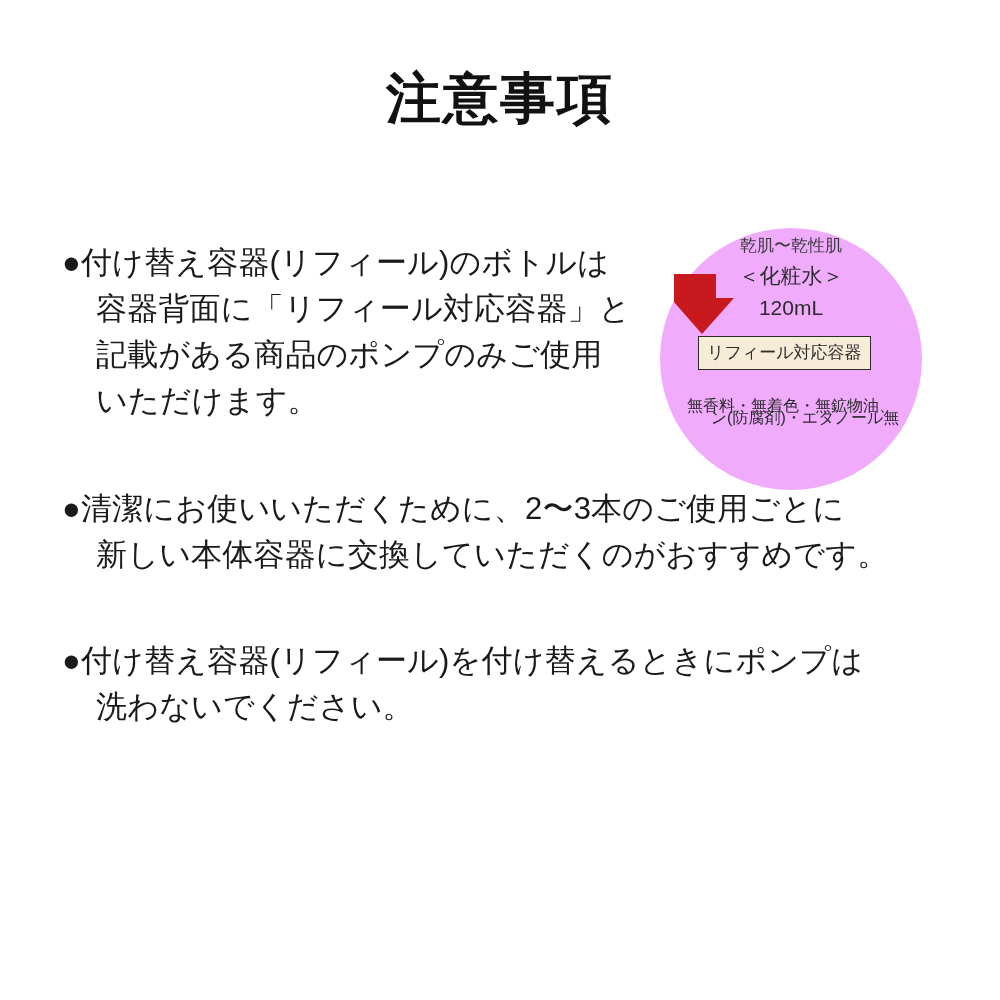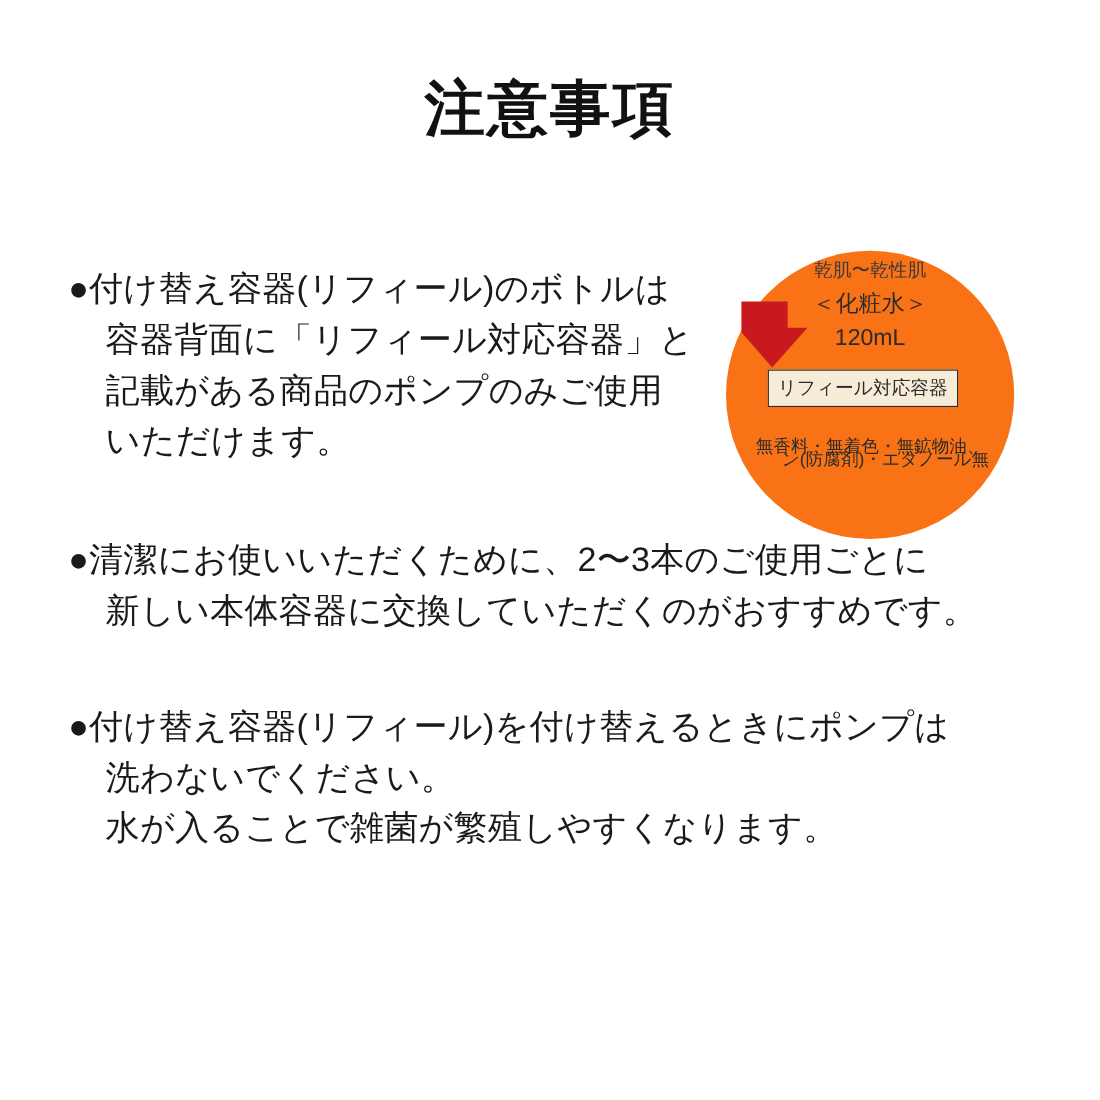--- a/index.html
+++ b/index.html
@@ -56,21 +56,21 @@
   }
 
   
   .photo {
     position: absolute;
     left: 660px;
     top: 228px;
     width: 262px;
     height: 262px;
     border-radius: 50%;
-    background: #f97316;
+    background: #f0abfc;
     overflow: hidden;
   }
   .photo-inner {
     position: absolute;
     inset: 0;
     font-family: "Liberation Sans", "DejaVu Sans", sans-serif;
     color: #2b2b2b;
   }
   .ph-top {
     position: absolute;
@@ -161,21 +161,20 @@
       <div class="note-lines">
         <div class="note-line">●清潔にお使いいただくために、2〜3本のご使用ごとに</div>
         <div class="note-line indent">新しい本体容器に交換していただくのがおすすめです。</div>
       </div>
     </div>
 
     <div class="note" style="margin-top:60px;">
       <div class="note-lines">
         <div class="note-line">●付け替え容器(リフィール)を付け替えるときにポンプは</div>
         <div class="note-line indent">洗わないでください。</div>
-        <div class="note-line indent">水が入ることで雑菌が繁殖しやすくなります。</div>
       </div>
     </div>
 
   </div>
 
   <div class="photo">
     <div class="photo-inner">
       <div class="ph-top">乾肌〜乾性肌</div>
       <div class="ph-cat">＜化粧水＞</div>
       <div class="ph-vol">120mL</div>

